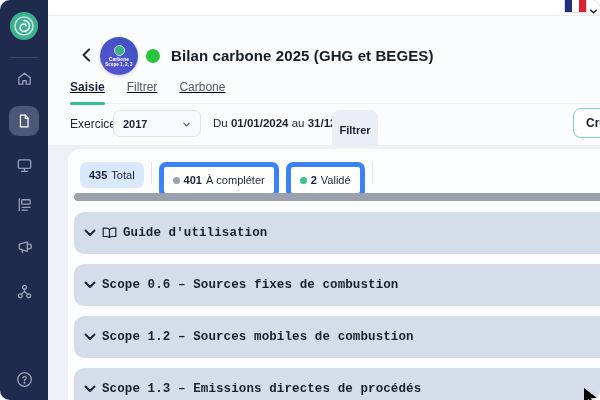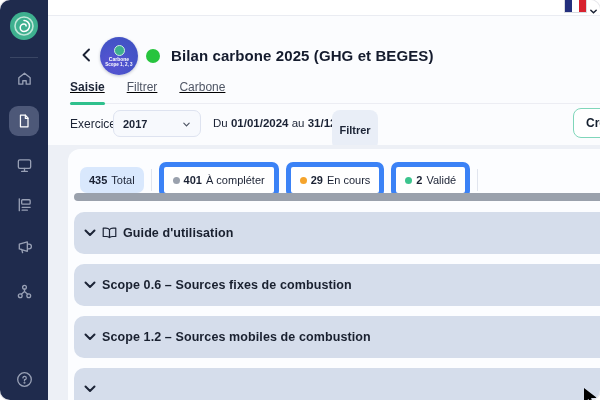--- a/index.html
+++ b/index.html
@@ -41,34 +41,34 @@
   .select .val{font-size:11px;font-weight:bold;color:#1b2335;flex:1;}
   .period{position:absolute;left:213px;top:117px;font-size:11.5px;color:#1b2335;}
   .period b{font-weight:bold;}
   .btn-filter{position:absolute;left:332px;top:110px;width:46px;height:40px;border-radius:8px;background:#e9eef7;
           border:none;font-size:11px;font-weight:bold;color:#1b2335;cursor:pointer;font-family:inherit;}
   .btn-create{position:absolute;left:573px;top:108px;width:64px;height:30px;border-radius:8px;background:#ffffff;
           border:1.5px solid #7fd6ba;font-size:12px;font-weight:bold;color:#15202f;cursor:pointer;font-family:inherit;text-align:left;padding-left:12px;}
   
   .panel-area{position:absolute;left:48px;top:145px;right:0;bottom:0;background:#edf0f6;}
   .card{position:absolute;left:20px;top:4px;width:560px;height:280px;background:#fcfdff;border-radius:12px 0 0 0;}
-  .stats-row{position:absolute;left:12px;top:13px;display:flex;align-items:center;gap:7px;}
+  .stats-row{position:absolute;left:12px;top:13px;display:flex;gap:7px;}
   .pill{height:26px;border-radius:7px;display:flex;align-items:center;gap:4px;padding:0 9px;font-size:11px;color:#1a2133;cursor:pointer;white-space:nowrap;}
   .pill b{font-weight:bold;}
   .pill.total{background:#d9e8fd;}
   .pill.bordered{background:#ffffff;border:5px solid #3b82f6;}
   .dot{width:7px;height:7px;border-radius:50%;display:inline-block;}
   .dot.gray{background:#9aa1ad;} .dot.orange{background:#f5a42c;} .dot.green{background:#3cc48e;}
   .vdiv{width:1px;height:22px;background:#e1e5ee;}
   .hscroll{position:absolute;left:6px;top:44px;width:600px;height:8px;border-radius:5px;background:#9aa1ac;cursor:grab;}
   .accordion{position:absolute;left:6px;width:570px;height:42px;border-radius:10px;background:#d5ddeb;
              display:flex;align-items:center;padding-left:10px;box-sizing:border-box;gap:6px;cursor:pointer;}
   .accordion .chev svg{display:block;stroke:#1c2436;fill:none;stroke-width:2;stroke-linecap:round;stroke-linejoin:round;}
   .accordion .book svg{display:block;stroke:#1c2436;fill:none;stroke-width:1.3;stroke-linecap:round;stroke-linejoin:round;}
-  .accordion .a-title{font-size:12.5px;font-weight:bold;color:#19202f;letter-spacing:.1px;}
+  .accordion .a-title{font-size:12.5px;font-weight:bold;color:#19202f;letter-spacing:.1px;font-family:Liberation Mono, monospace;}
   .cursor{position:absolute;left:582px;top:386px;}
 </style>
 </head>
 <body>
 
 <div class="screen">
 
   <aside class="sidebar">
     <div class="logo">
       <svg width="28" height="28" viewBox="0 0 28 28">
@@ -203,25 +203,20 @@
           <b>435</b>
           <span>Total</span>
         </div>
         <span class="vdiv"></span>
         <div class="pill bordered">
           <span class="dot gray"></span>
           <b>401</b>
           <span>À compléter</span>
         </div>
         <div class="pill bordered">
-          <span class="dot orange"></span>
-          <b>29</b>
-          <span>En cours</span>
-        </div>
-        <div class="pill bordered">
           <span class="dot green"></span>
           <b>2</b>
           <span>Validé</span>
         </div>
         <span class="vdiv"></span>
       </div>
 
       <div class="hscroll"></div>
 
       <div class="accordion" style="top:63px">
@@ -255,20 +250,21 @@
         </span>
         <span class="a-title">Scope 1.2 – Sources mobiles de combustion</span>
       </div>
 
       <div class="accordion" style="top:219px">
         <span class="chev">
           <svg width="12" height="8" viewBox="0 0 12 8">
               <path d="M1.5 1.5 6 6l4.5-4.5"></path>
             </svg>
         </span>
+        <span class="a-title">Scope 1.3 – Emissions directes de procédés</span>
       </div>
 
     </div>
   </section>
 
   <div class="cursor">
     <svg width="20" height="20" viewBox="0 0 20 20">
         <polygon points="2,2 2,17 6.5,13 9.5,19 12,17.8 9,12 15,12" fill="#000000"></polygon>
       </svg>
   </div>

